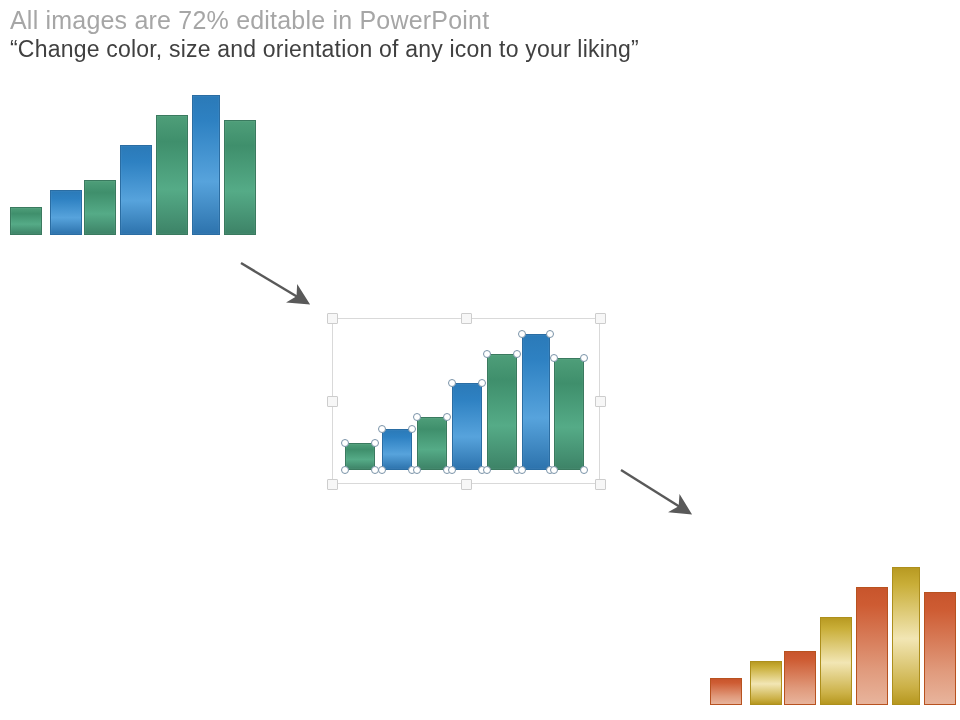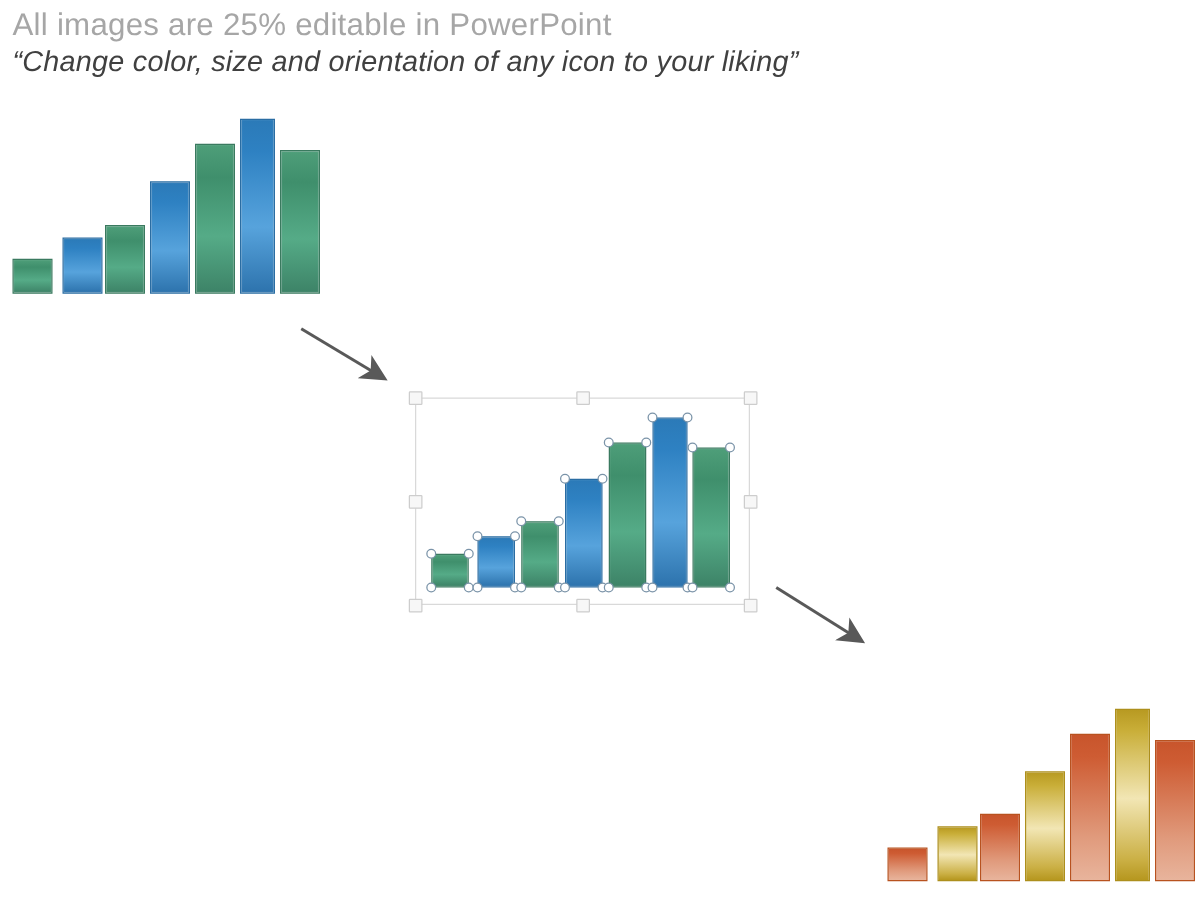--- a/index.html
+++ b/index.html
@@ -25,21 +25,20 @@
     top: 6px;
     font-size: 25px;
     color: #a6a6a6;
     letter-spacing: 0.2px;
   }
   .hdr-line2 {
     top: 36px;
     font-size: 23px;
     color: #404040;
     letter-spacing: 0.2px;
-    font-style: italic;
   }
 
   
   .chart {
     position: absolute;
   }
   .bar {
     position: absolute;
     bottom: 0;
     box-sizing: border-box;
@@ -96,21 +95,21 @@
 
   
   .arrow-svg {
     position: absolute;
     overflow: visible;
   }
 </style>
 </head>
 <body>
 
-<div class="hdr hdr-line1">All images are 25% editable in PowerPoint</div>
+<div class="hdr hdr-line1">All images are 72% editable in PowerPoint</div>
 <div class="hdr hdr-line2">“Change color, size and orientation of any icon to your liking”</div>
 
 <div class="chart" id="chart1" style="left:8px; top:90px; width:245px; height:145px;">
   <div class="bar green" style="left:2px;   width:32px; height:28px;"></div>
   <div class="bar blue" style="left:42px;  width:32px; height:45px;"></div>
   <div class="bar green" style="left:76px;  width:32px; height:55px;"></div>
   <div class="bar blue" style="left:112px; width:32px; height:90px;"></div>
   <div class="bar green" style="left:148px; width:32px; height:120px;"></div>
   <div class="bar blue" style="left:184px; width:28px; height:140px;"></div>
   <div class="bar green" style="left:216px; width:32px; height:115px;"></div>

